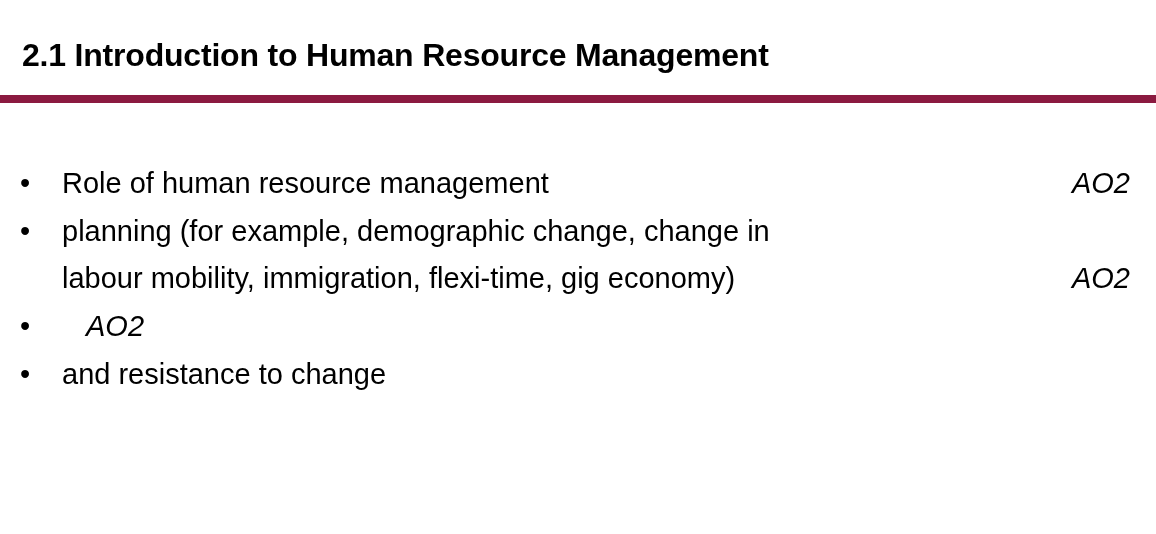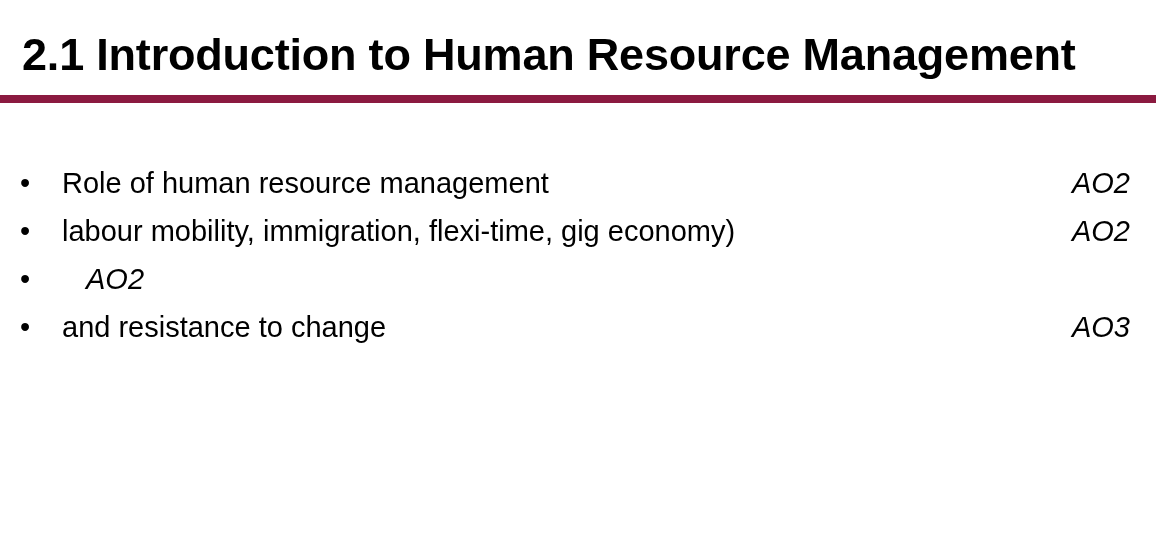--- a/index.html
+++ b/index.html
@@ -30,21 +30,21 @@
     top: 0;
     width: 1156px;
     height: 96px;
   }
 
   .slide-title {
     position: absolute;
     left: 22px;
     top: 32px;
     margin: 0;
-    font-size: 45px;
+    font-size: 32px;
     line-height: 46px;
     font-weight: bold;
     letter-spacing: -0.2px;
     color: #000000;
     white-space: nowrap;
   }
 
   .title-rule {
     position: absolute;
     left: 0;
@@ -128,30 +128,31 @@
 
   <div class="bullet-item">
         <span class="bullet-marker">•</span>
         <span class="bullet-lines">
           <div class="bullet-line"><span class="bullet-text">Role of human resource management</span><span class="ao-code">AO2</span></div>
         </span>
       </div>
       <div class="bullet-item">
         <span class="bullet-marker">•</span>
         <span class="bullet-lines">
+          <div class="bullet-line"><span class="bullet-text">planning (for example, demographic change, change in</span><span class="ao-code empty"></span></div>
           <div class="bullet-line"><span class="bullet-text">labour mobility, immigration, flexi-time, gig economy)</span><span class="ao-code">AO2</span></div>
         </span>
       </div>
       <div class="bullet-item">
         <span class="bullet-marker">•</span>
         <span class="bullet-lines">
           <div class="bullet-line"><span class="ao-code">AO2</span></div>
         </span>
       </div>
       <div class="bullet-item">
         <span class="bullet-marker">•</span>
         <span class="bullet-lines">
-          <div class="bullet-line"><span class="bullet-text">and resistance to change</span><span class="ao-code">AO3</span></div>
+          <div class="bullet-line"><span class="bullet-text">and resistance to change</span></div>
         </span>
       </div>
     </div>
 
 </div>
 
 </body></html>

